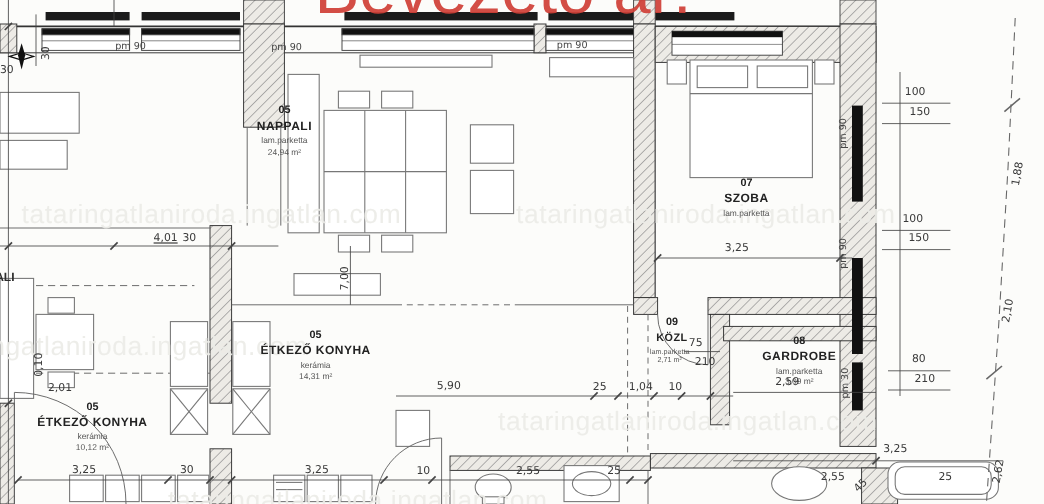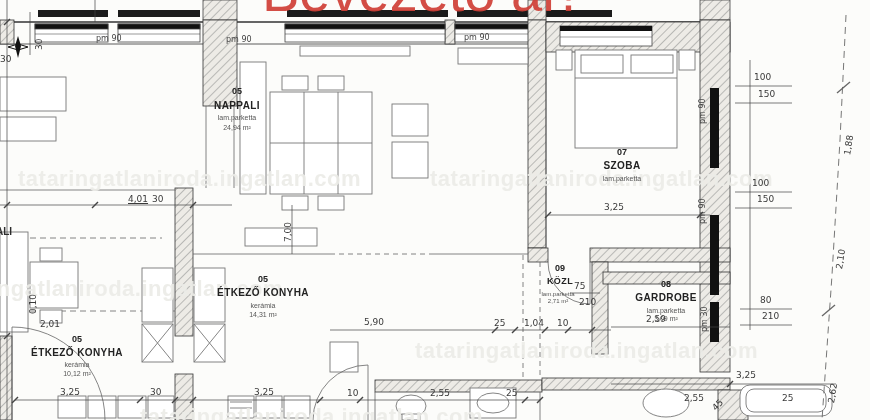--- a/index.html
+++ b/index.html
@@ -9,21 +9,21 @@
   .lbl{position:absolute;white-space:nowrap;color:#2c2c2c;}
   .dim{position:absolute;white-space:nowrap;font:9px "DejaVu Sans",sans-serif;color:#3a3a3a;}
   .pm{font-size:8px;color:#444;}
   .vdim{transform:rotate(-90deg);transform-origin:left top;}
   .tilt{transform:rotate(-80deg);transform-origin:left top;}
   .room{position:absolute;transform:translateX(-50%);text-align:center;white-space:nowrap;color:#222;}
   .room-num{font-size:9px;font-weight:bold;}
   .room-name{font-size:10px;font-weight:bold;letter-spacing:.4px;}
   .room-floor{font-size:7px;color:#555;}
   .room-area{font-size:7px;color:#555;}
-  .wm{position:absolute;font-size:22px;font-weight:bold;letter-spacing:.5px;
+  .wm{position:absolute;font-size:22px;font-weight:normal;letter-spacing:.5px;
       color:rgba(236,235,231,0.92);white-space:nowrap;}
   .red{position:absolute;color:#d04038;opacity:.93;white-space:nowrap;line-height:1;}
   #red-top{left:262px;top:-36px;font-size:56px;}
   #red-mid{left:84px;top:44px;font-size:50px;}
   #red-big{left:254px;top:146px;font-size:104px;letter-spacing:-2px;}
 </style>
 </head>
 <body>
 
 <div id="stage">

